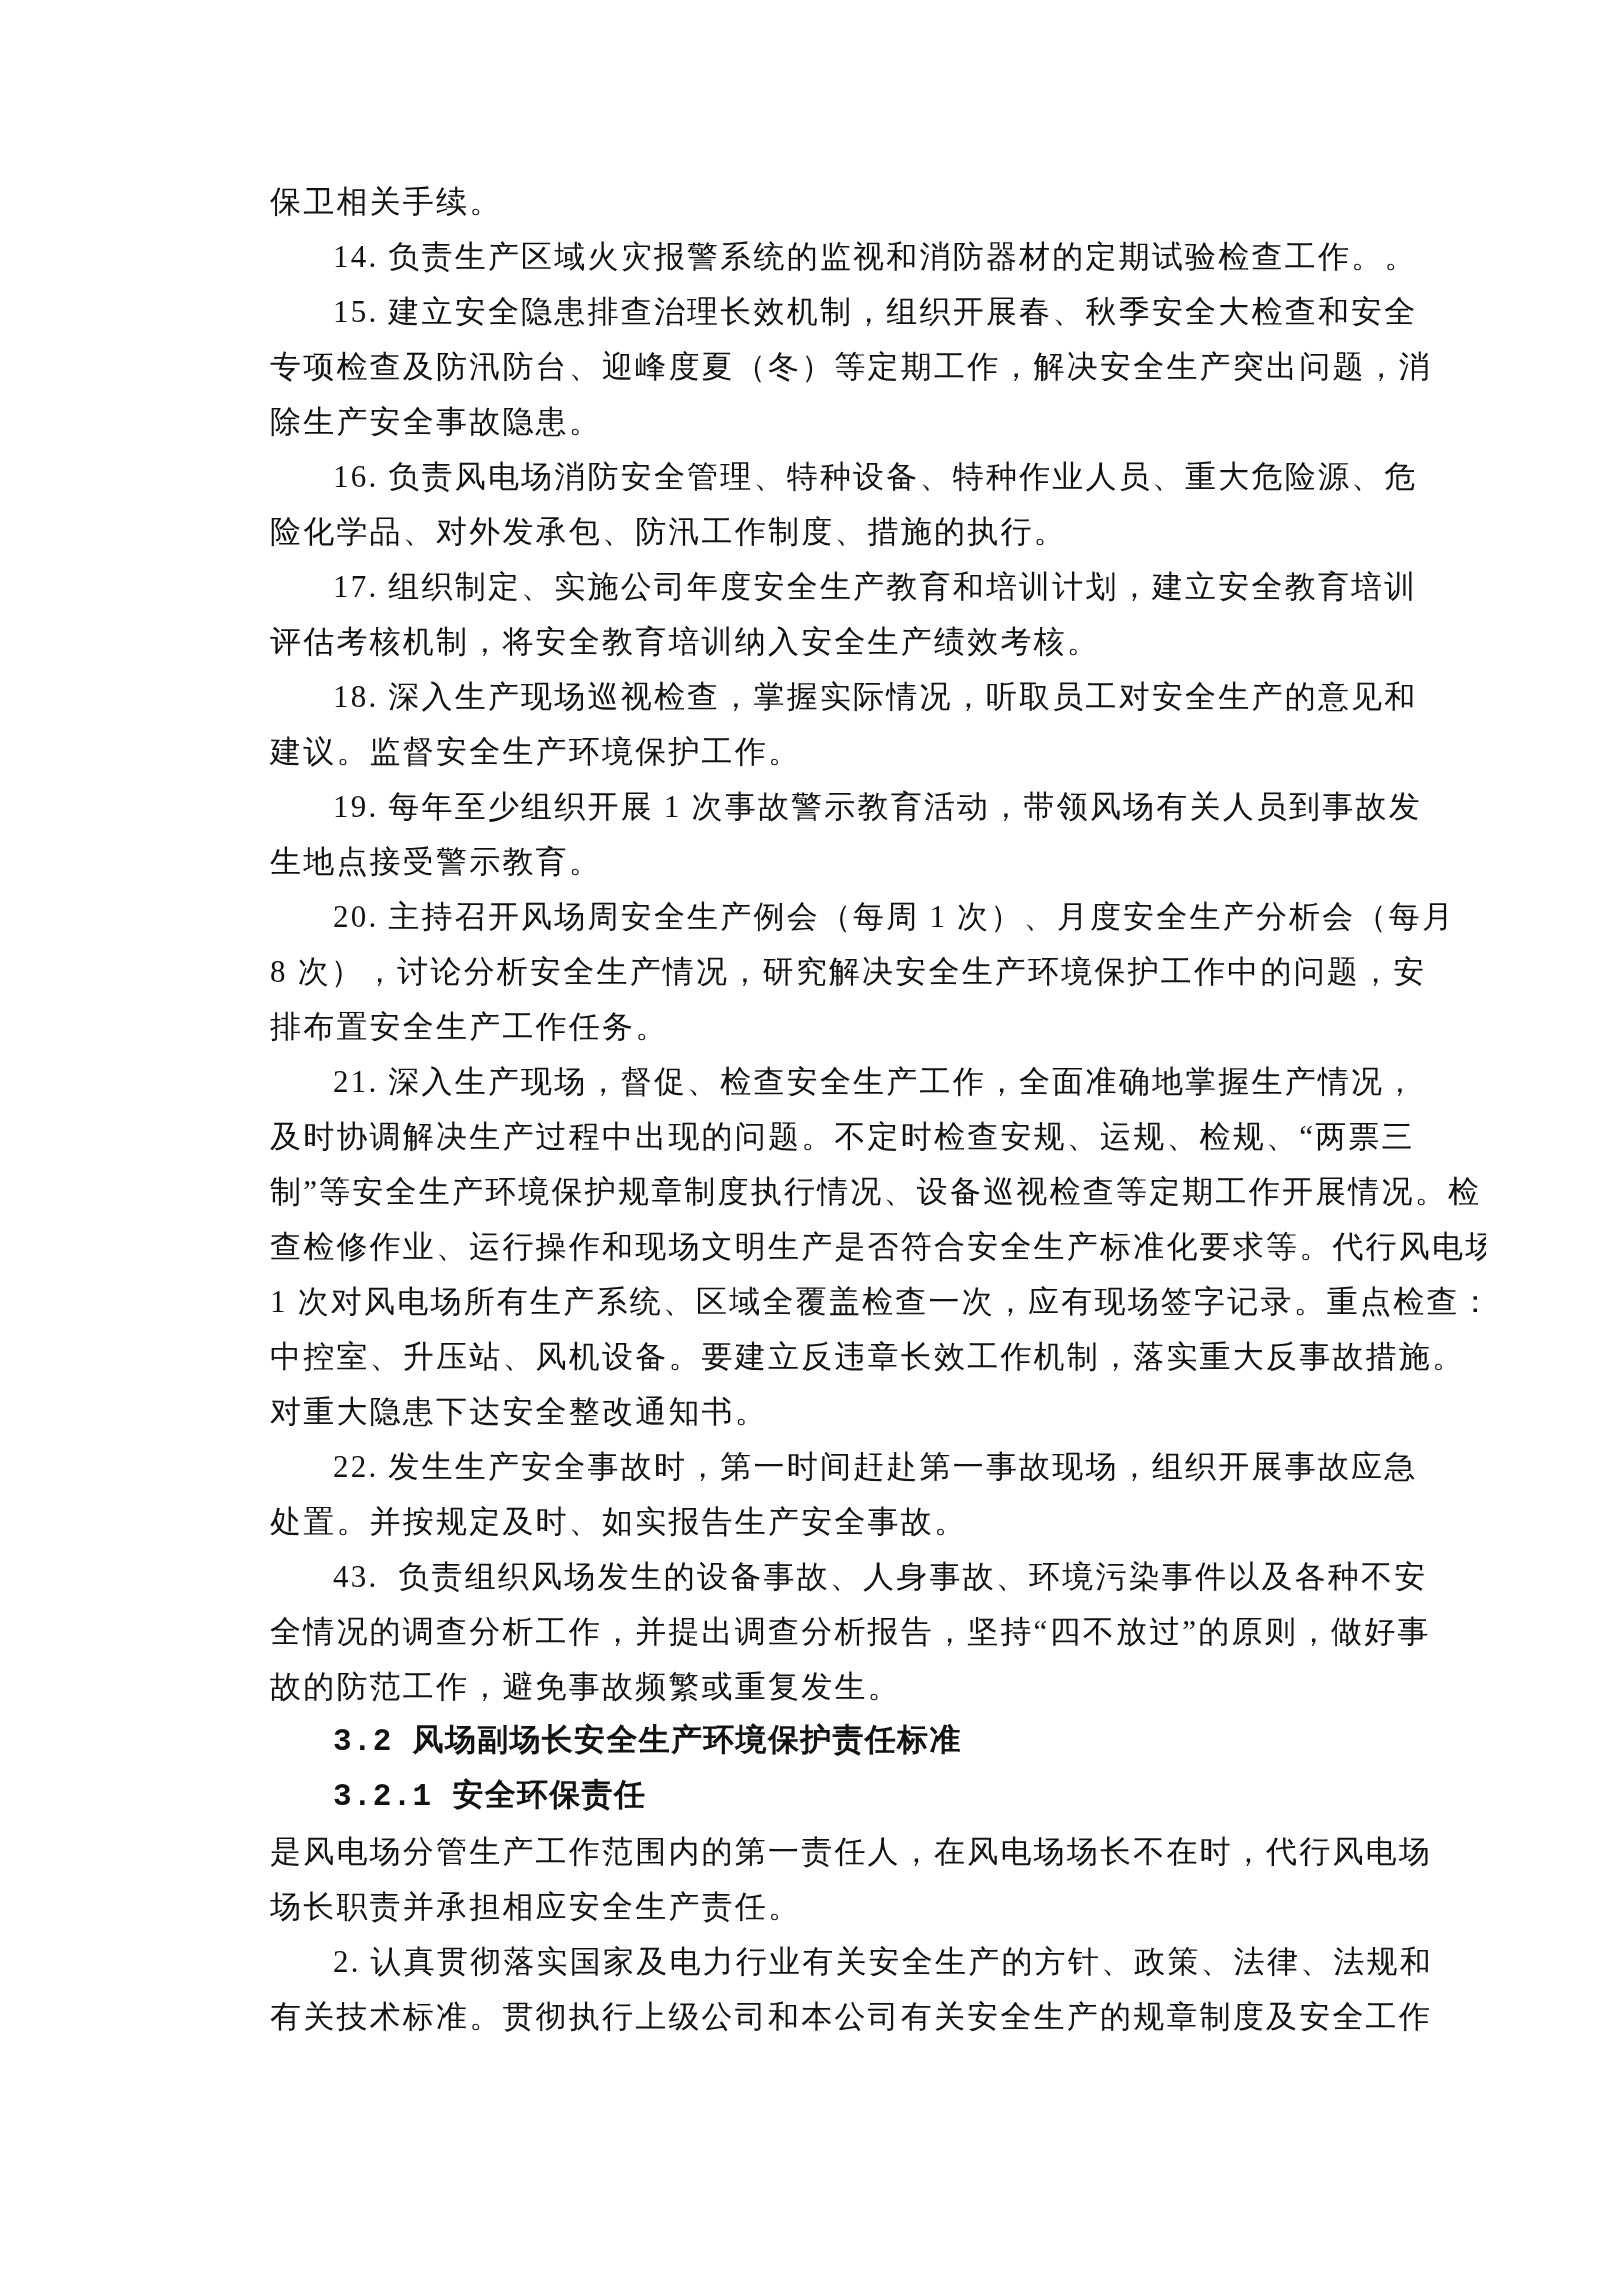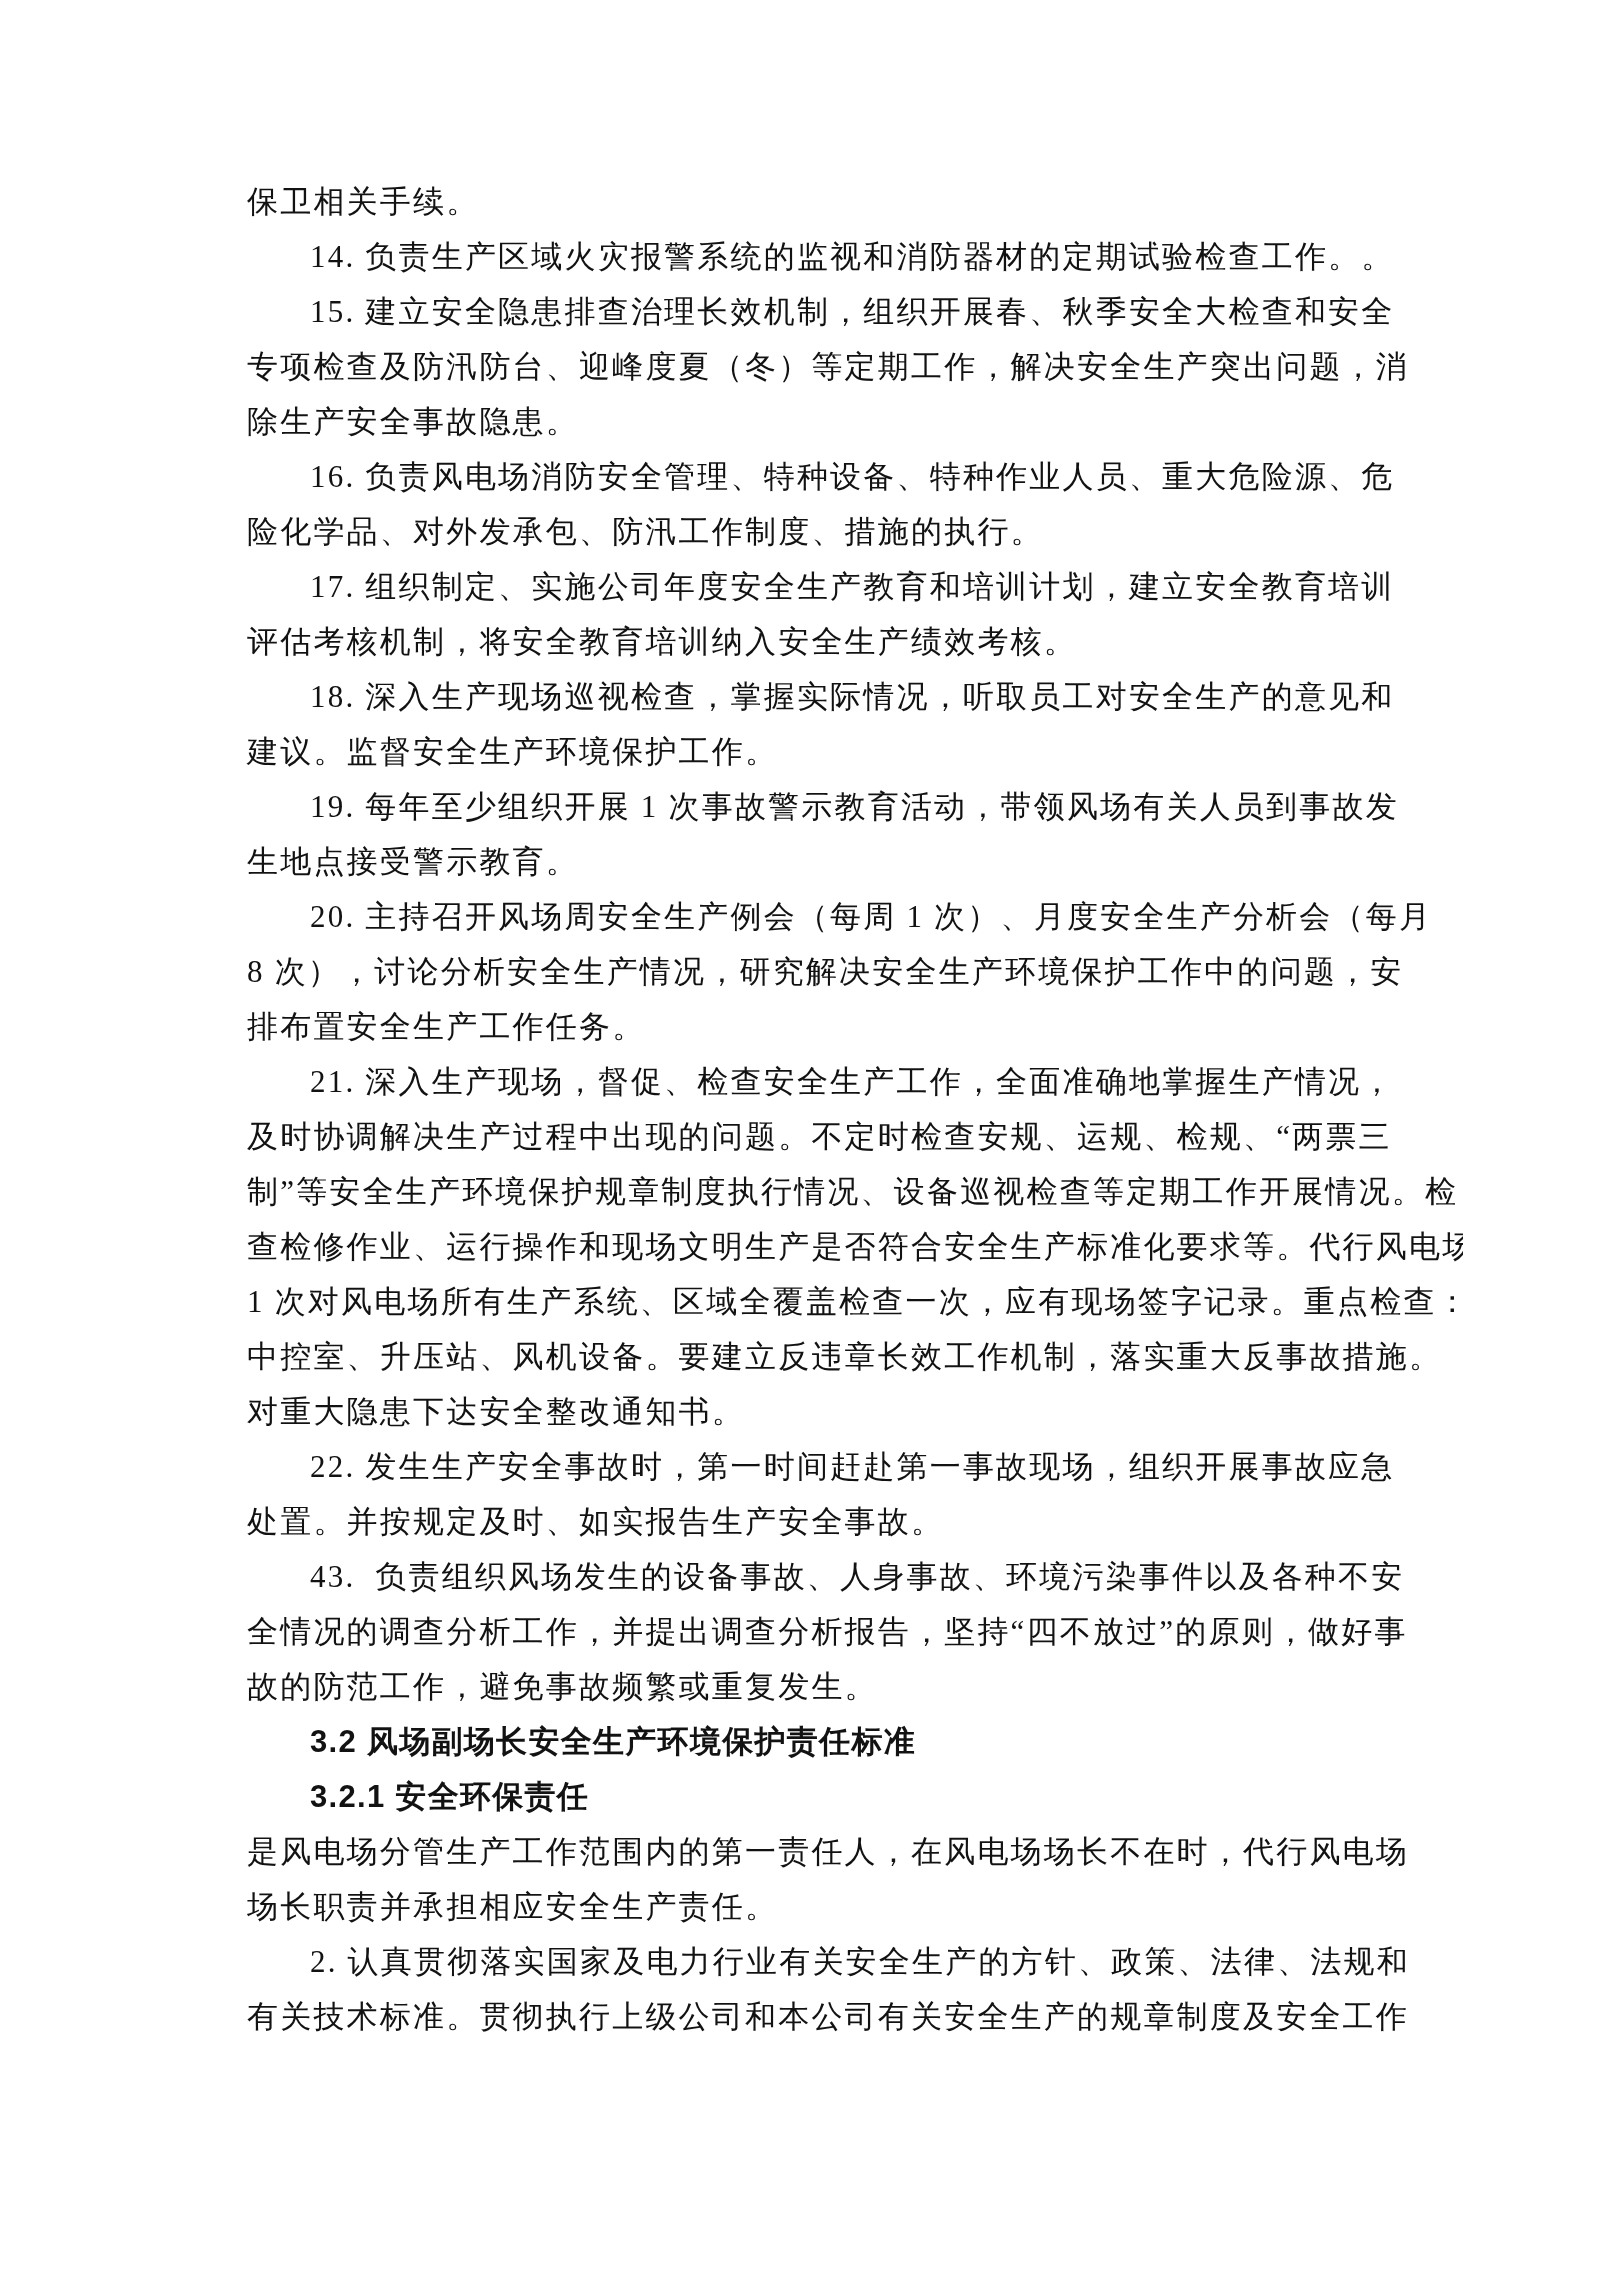--- a/index.html
+++ b/index.html
@@ -8,39 +8,40 @@
     background: #ffffff;
   }
   .page {
     position: relative;
     width: 1463px;
     height: 2295px;
     background: #ffffff;
     overflow: hidden;
     font-family: "Liberation Serif", "DejaVu Serif", serif;
     color: #121212;
+    margin-left: 23px;
   }
   .content {
     position: absolute;
     left: 247px;
     top: 174px;
     width: 1291px;
   }
   .line {
     height: 55px;
     line-height: 55px;
     font-size: 31px;
     letter-spacing: 2.2px;
     white-space: pre;
   }
   .line.indent {
     padding-left: 63px;
   }
   .line.heading {
-    font-family: Liberation Sans, sans-serif;
+    font-family: Liberation Mono, monospace;
     font-weight: bold;
     letter-spacing: 1.3px;
   }
 </style>
 </head>
 <body>
 
 <div class="page">
   <div class="content">
     <div class="line">保卫相关手续。</div>

